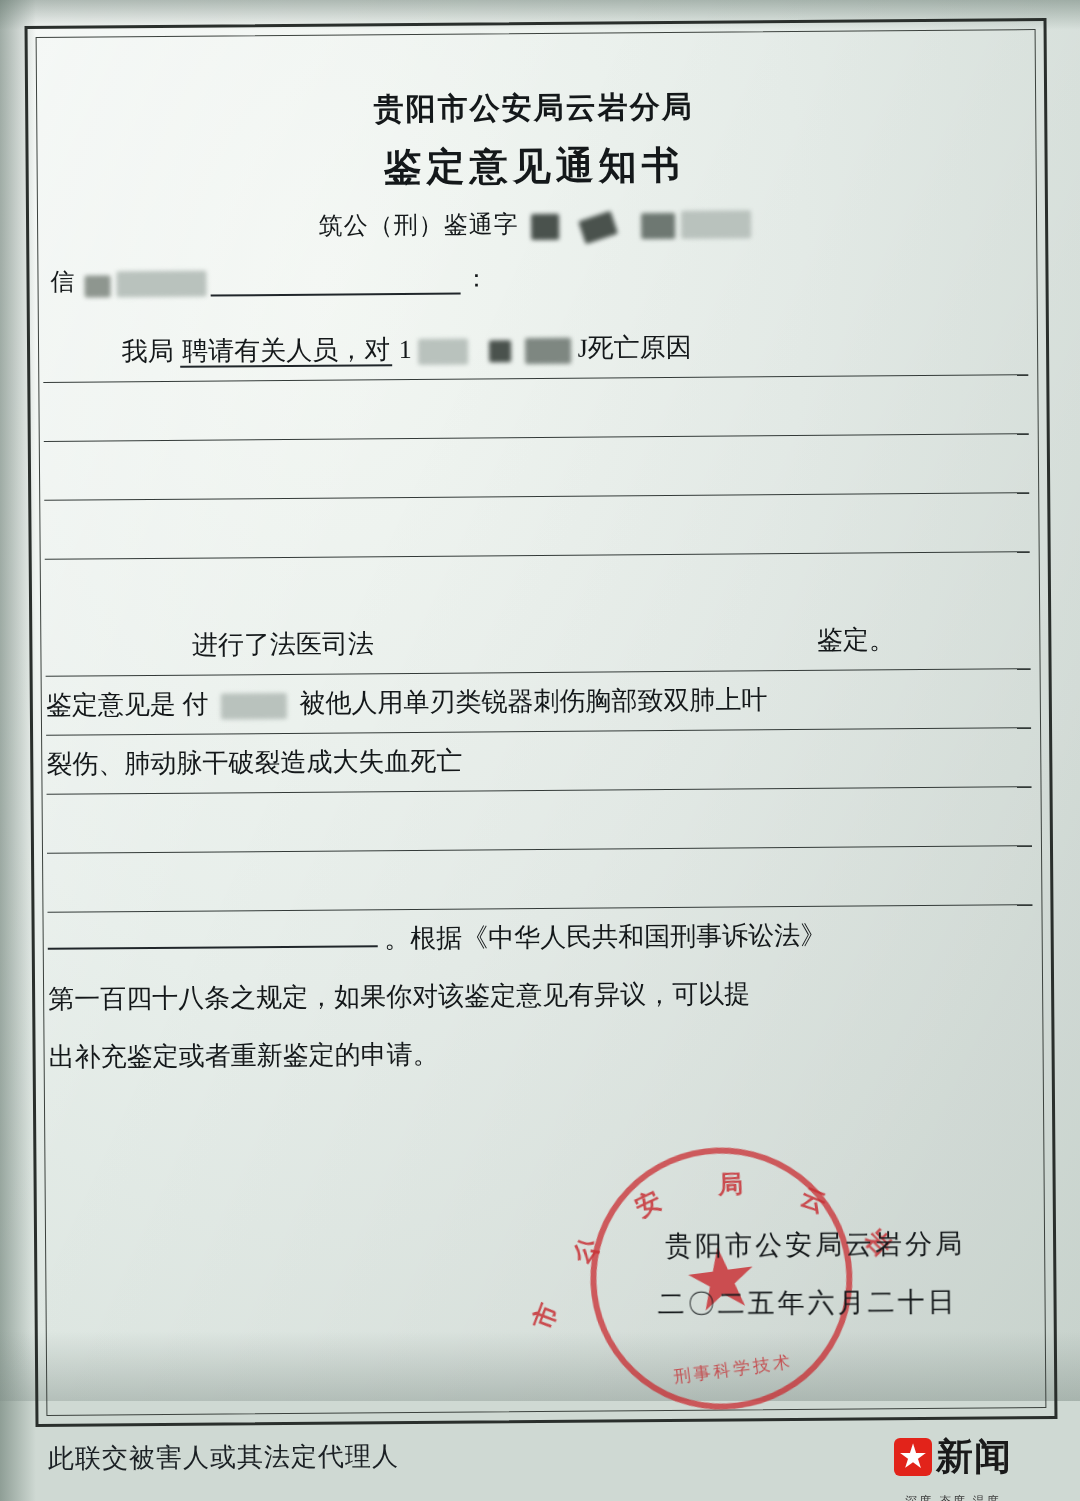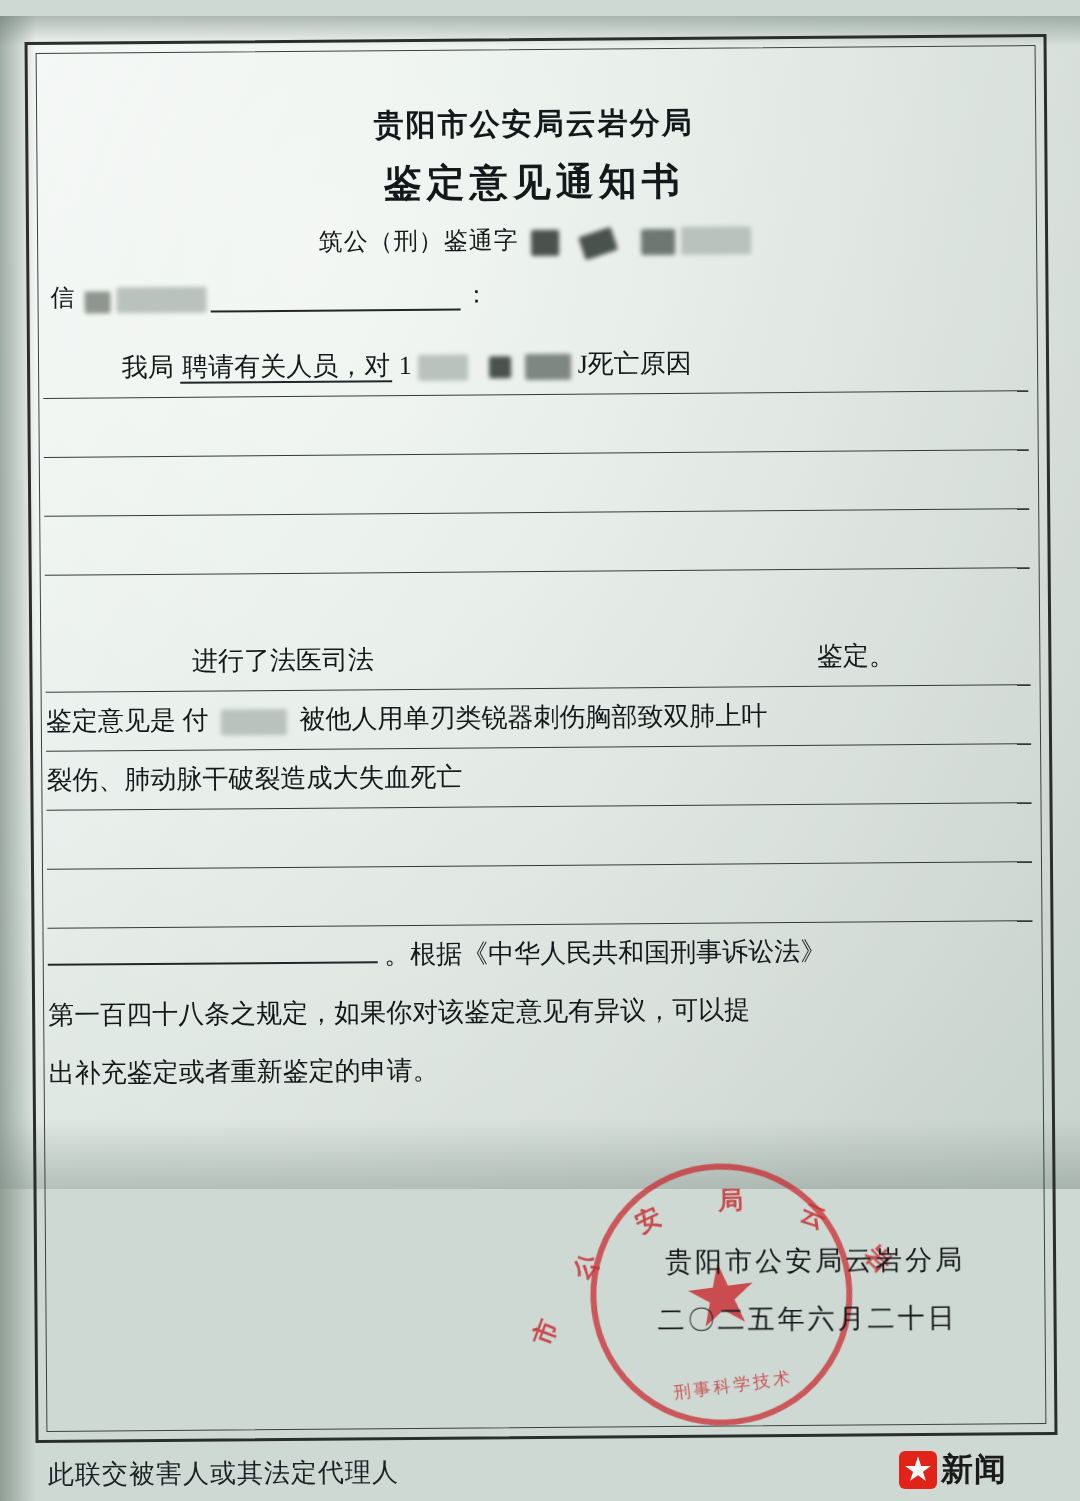--- a/index.html
+++ b/index.html
@@ -11,22 +11,22 @@
     width: 1080px;
     height: 1501px;
     position: relative;
     overflow: hidden;
     font-family: "Liberation Serif", "DejaVu Serif", serif;
   }
 
   
   .paper {
     position: absolute;
-    left: 0; top: 16px;
-    width: 1080px; height: 1173px;
+    left: 0; top: 0;
+    width: 1080px; height: 1401px;
     background:
       radial-gradient(ellipse at 30% 20%, #f2f6f2 0%, #e7eeea 45%, #dde6e1 75%, #d2ddd7 100%);
   }
   .paper:before {
     content: "";
     position: absolute; inset: 0;
     background: linear-gradient(115deg, rgba(255,255,255,0.55) 0%, rgba(255,255,255,0.0) 35%, rgba(0,0,0,0.05) 85%);
     pointer-events: none;
   }
 
@@ -228,21 +228,21 @@
     width: 38px; height: 38px;
     background: #e2231a;
     border-radius: 6px;
     color: #fff;
     font-size: 26px;
     line-height: 38px;
     text-align: center;
     font-weight: bold;
   }
   .wm-text {
-    font-size: 32px;
+    font-size: 37px;
     font-weight: bold;
     color: #1a1a1a;
     letter-spacing: 1px;
     font-family: "DejaVu Sans", "Liberation Sans", sans-serif;
   }
   .wm-sub {
     margin-top: 11px;
     font-size: 12px;
     color: #3a3a3a;
     letter-spacing: 2px;

